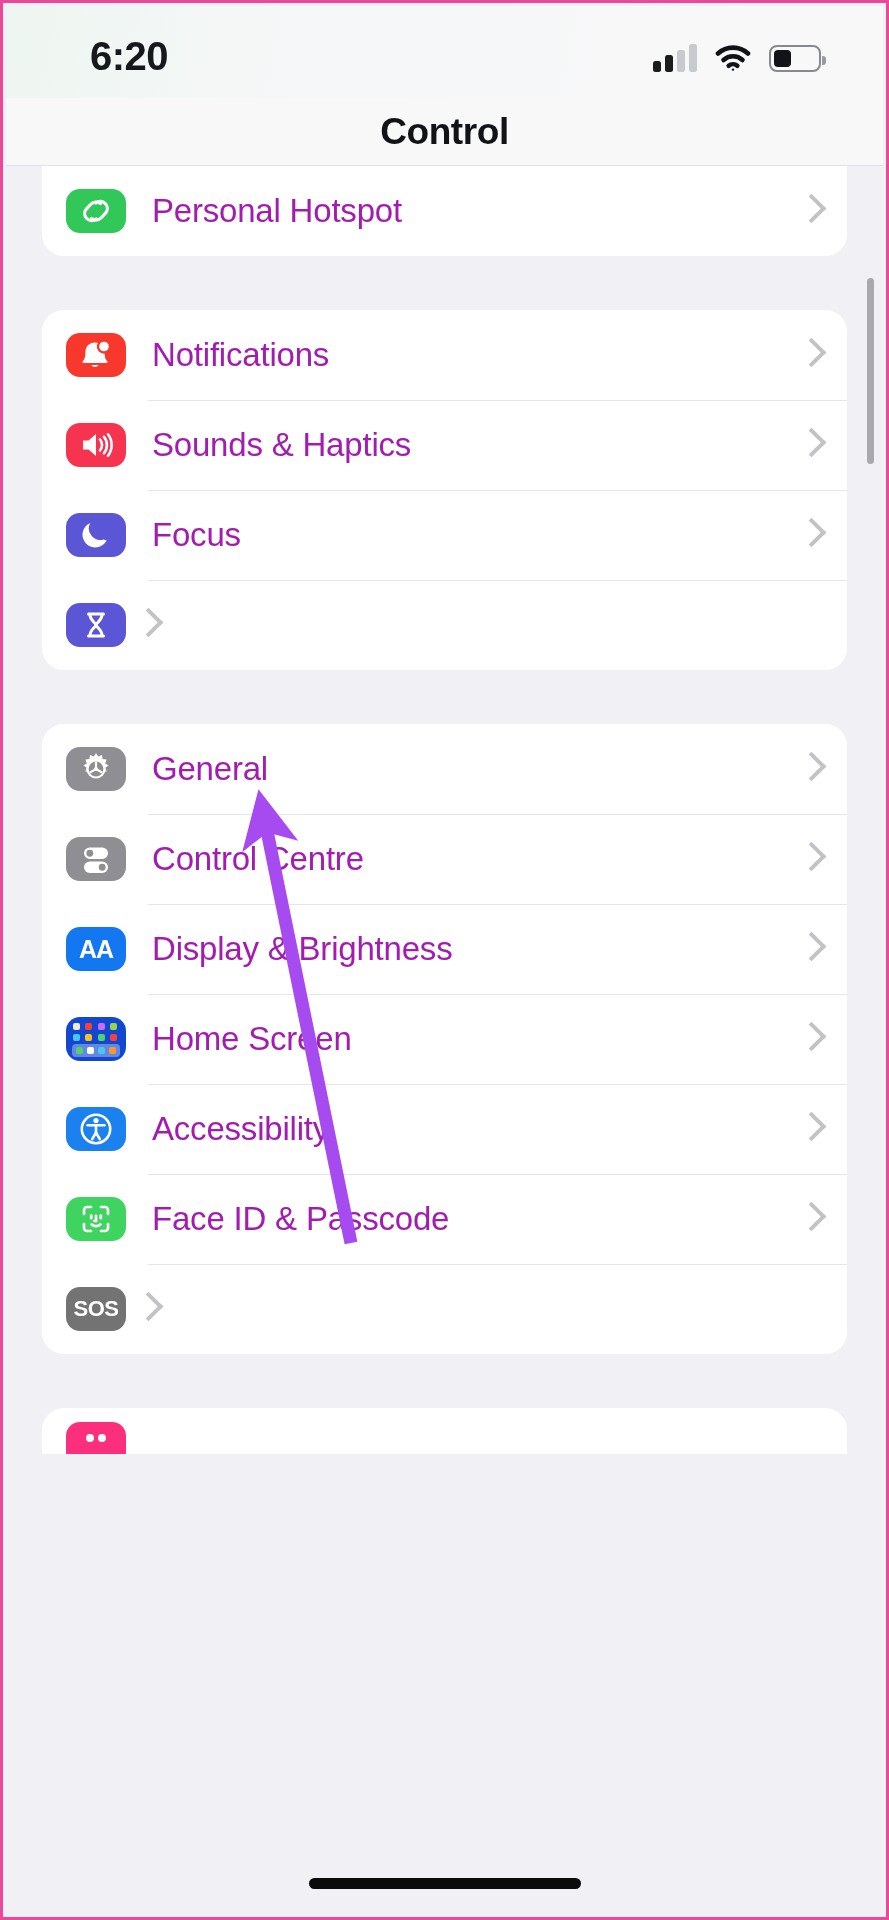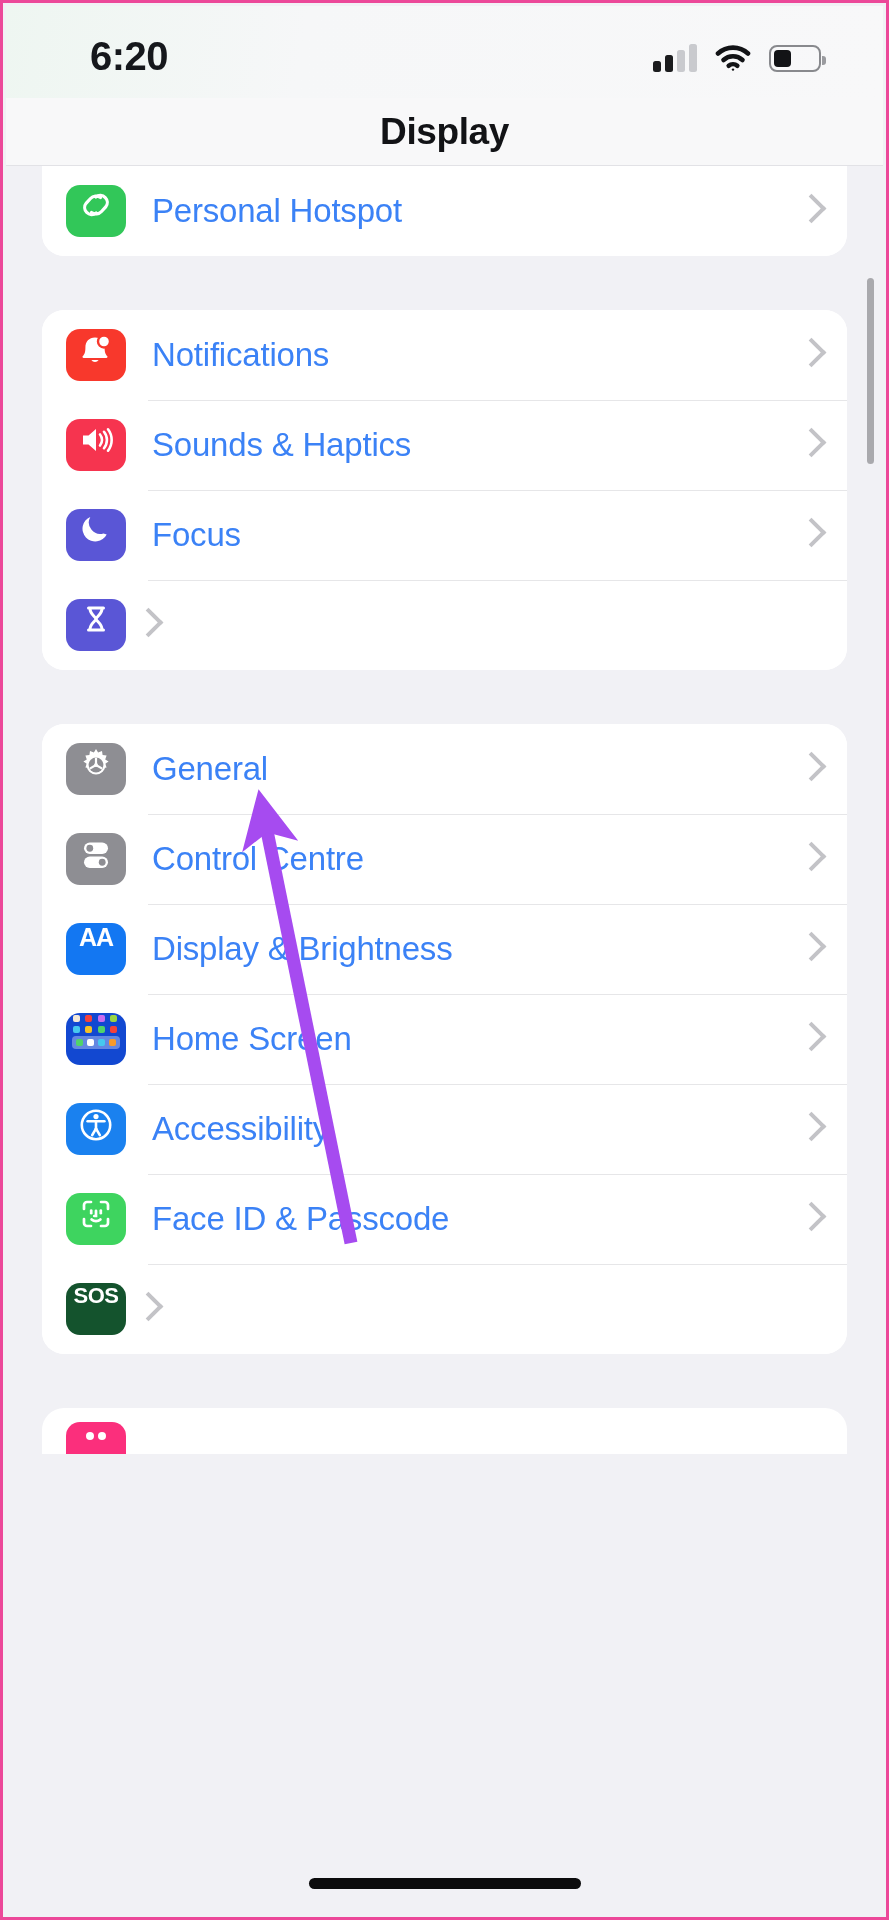--- a/index.html
+++ b/index.html
@@ -82,39 +82,39 @@
     display:flex; align-items:center;
     height:90px;
     padding-left:24px;
     background:#fff;
   }
   .row + .row::before {
     content:""; position:absolute; left:106px; right:0; top:0;
     height:1px; background:#e6e6e8;
   }
   .row .label {
-    font-size:33px; color:#3b82f6; letter-spacing:-0.2px;
+    font-size:33px; color:#a21caf; letter-spacing:-0.2px;
     margin-left:26px; flex:1;
   }
   .chev {
     width:44px; height:44px; margin-right:14px;
     position:relative; flex:none;
   }
   .chev::before {
     content:""; position:absolute; left:12px; top:9px;
     width:17px; height:17px;
     border-right:4px solid #c3c3c7; border-top:4px solid #c3c3c7;
     transform:rotate(45deg);
   }
 
   
   .icon {
-    width:60px; height:52px; border-radius:14px; flex:none;
+    width:60px; height:44px; border-radius:14px; flex:none;
     position:relative; overflow:hidden;
-    display:flex; align-items:flex-start; justify-content:center;
+    display:flex; align-items:center; justify-content:center;
   }
   .icon svg { display:block; }
 
   
   .hs-grid {
     width:46px; display:grid; grid-template-columns:repeat(4,1fr);
     gap:3.5px; padding-top:2px;
   }
   .hs-grid span { width:7px; height:7px; border-radius:2px; display:block; }
   .hs-dock {
@@ -185,21 +185,21 @@
       </div>
 
       <div class="battery">
         <div class="lvl" style="width:17px"></div>
       </div>
 
     </div>
   </div>
 
   <div class="navbar">
-    <div class="navtitle">Display</div>
+    <div class="navtitle">Control</div>
   </div>
 
   <div class="content">
 
     <div class="group first">
       <div class="row">
         <div class="icon" style="background:#32c759">
           <svg width="40" height="40" viewBox="0 0 40 40">
             <g fill="none" stroke="#fff" stroke-width="3.2" stroke-linecap="round">
               <path d="M24.5 12.5 a7.5 7.5 0 0 0 -10 1 l-4.2 4.6 a7 7 0 0 0 9.8 9.9"></path>
@@ -367,21 +367,21 @@
               <path d="M21 17.8 v5.2 h-1.7"></path>
               <path d="M16.6 26.4 a6.4 6.4 0 0 0 8.8 0"></path>
             </g>
           </svg>
         </div>
         <div class="label">Face ID &amp; Passcode</div>
         <div class="chev"></div>
       </div>
 
       <div class="row">
-        <div class="icon" style="background:#14532d">
+        <div class="icon" style="background:#737373">
           <span class="sos-txt">SOS</span>
         </div>
         <div class="chev"></div>
       </div>
 
     </div>
 
     <div class="peek">
       <div class="icon" style="background:#fb2f7c">
         <svg width="40" height="40" viewBox="0 0 40 40">

